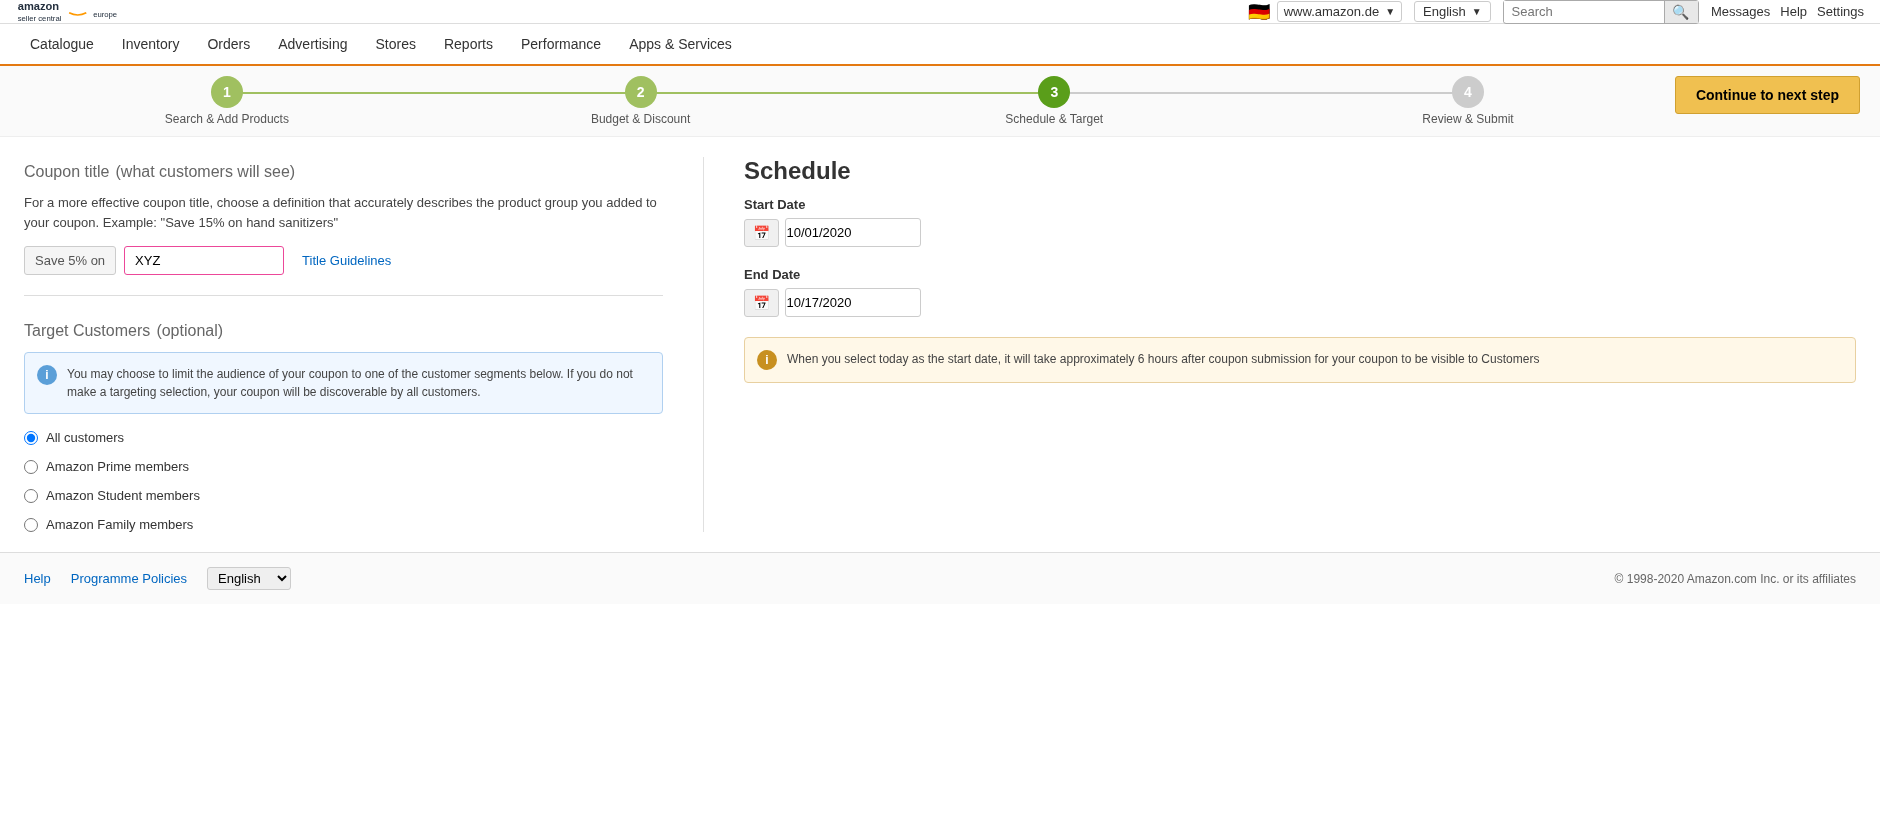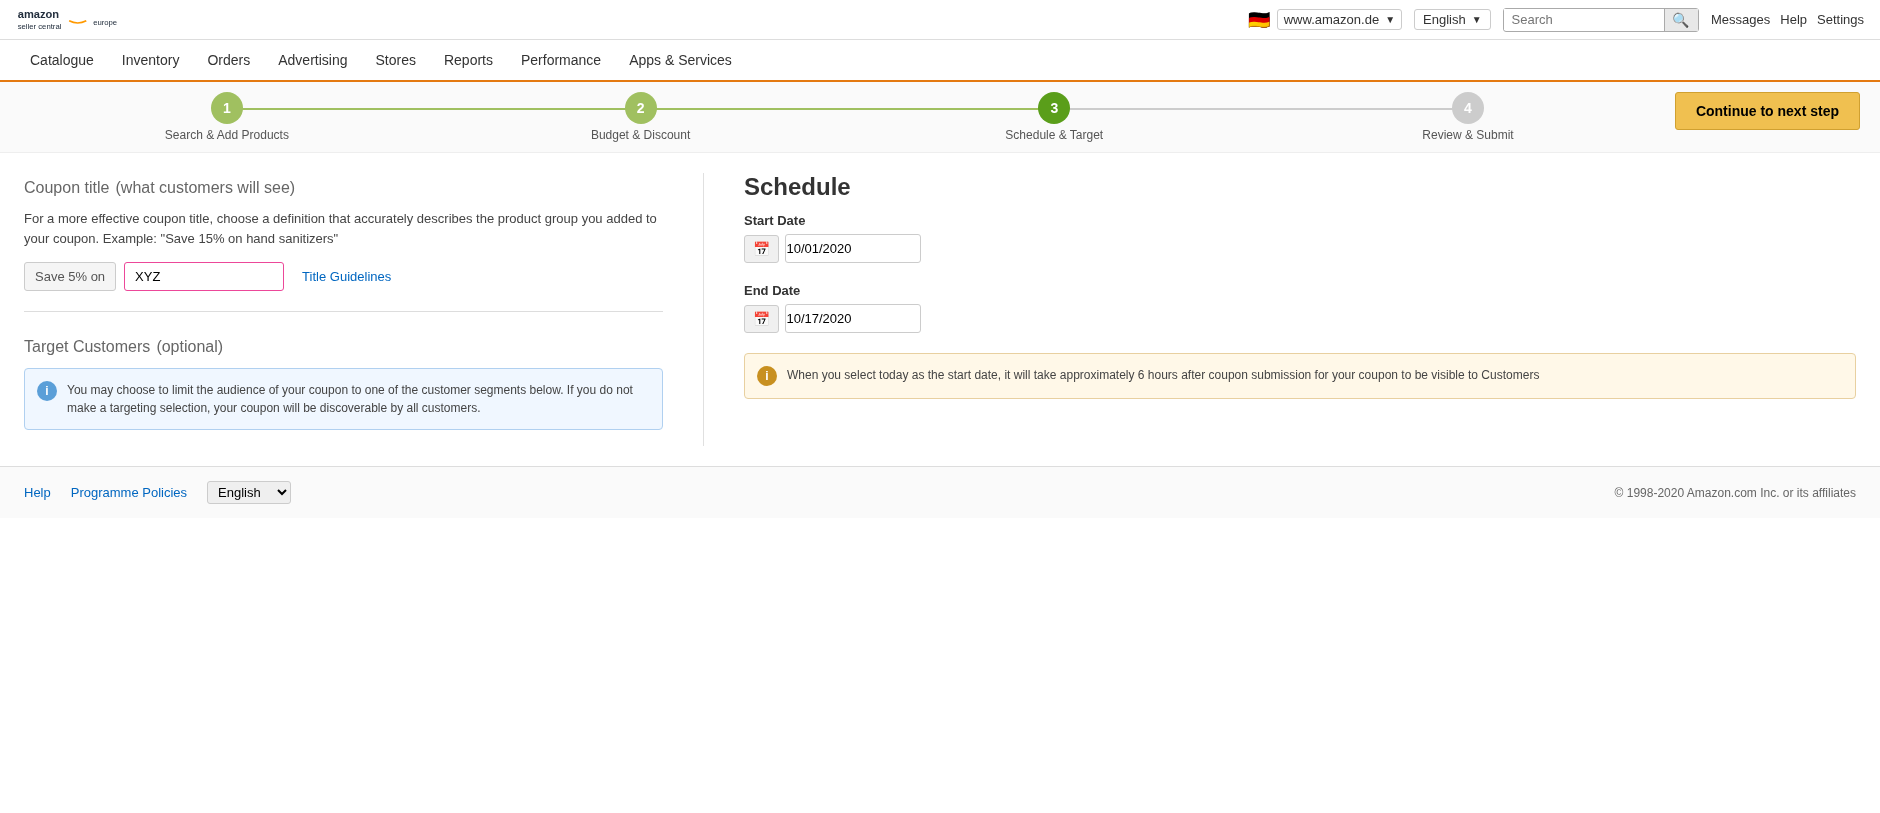--- a/index.html
+++ b/index.html
@@ -5,21 +5,21 @@
     * { box-sizing: border-box; margin: 0; padding: 0; }
     body { font-family: Arial, sans-serif; font-size: 14px; color: #333; background: #fff; }
 
     
     #top-bar {
       display: flex;
       align-items: center;
       padding: 4px 16px;
       border-bottom: 1px solid #ddd;
       background: #fff;
-      height: 40px;
+      height: 24px;
     }
     #logo-area {
       display: flex;
       align-items: center;
       margin-right: 20px;
     }
     #logo-svg {
       width: 120px;
       height: 32px;
     }
@@ -453,20 +453,38 @@
       <div class="section-heading">
         <span>Target Customers</span>
         <span>(optional)</span>
       </div>
 
       <div class="info-box">
         <div class="info-icon">i</div>
         <div>You may choose to limit the audience of your coupon to one of the customer segments below. If you do not make a targeting selection, your coupon will be discoverable by all customers.</div>
       </div>
 
+      <div class="radio-group">
+        <label class="radio-item">
+          <input type="radio" name="target" value="all" checked="" style="">
+          <span>All customers</span>
+        </label>
+        <label class="radio-item">
+          <input type="radio" name="target" value="prime" style="">
+          <span>Amazon Prime members</span>
+        </label>
+        <label class="radio-item">
+          <input type="radio" name="target" value="student" style="">
+          <span>Amazon Student members</span>
+        </label>
+        <label class="radio-item">
+          <input type="radio" name="target" value="family" style="">
+          <span>Amazon Family members</span>
+        </label>
+      </div>
     </div>
   </div>
 
   <div id="right-panel">
     <div class="schedule-heading">Schedule</div>
 
     <div class="date-field-group">
       <div class="date-label">Start Date</div>
       <div class="date-input-row">
         <button class="calendar-icon-btn">📅</button>

